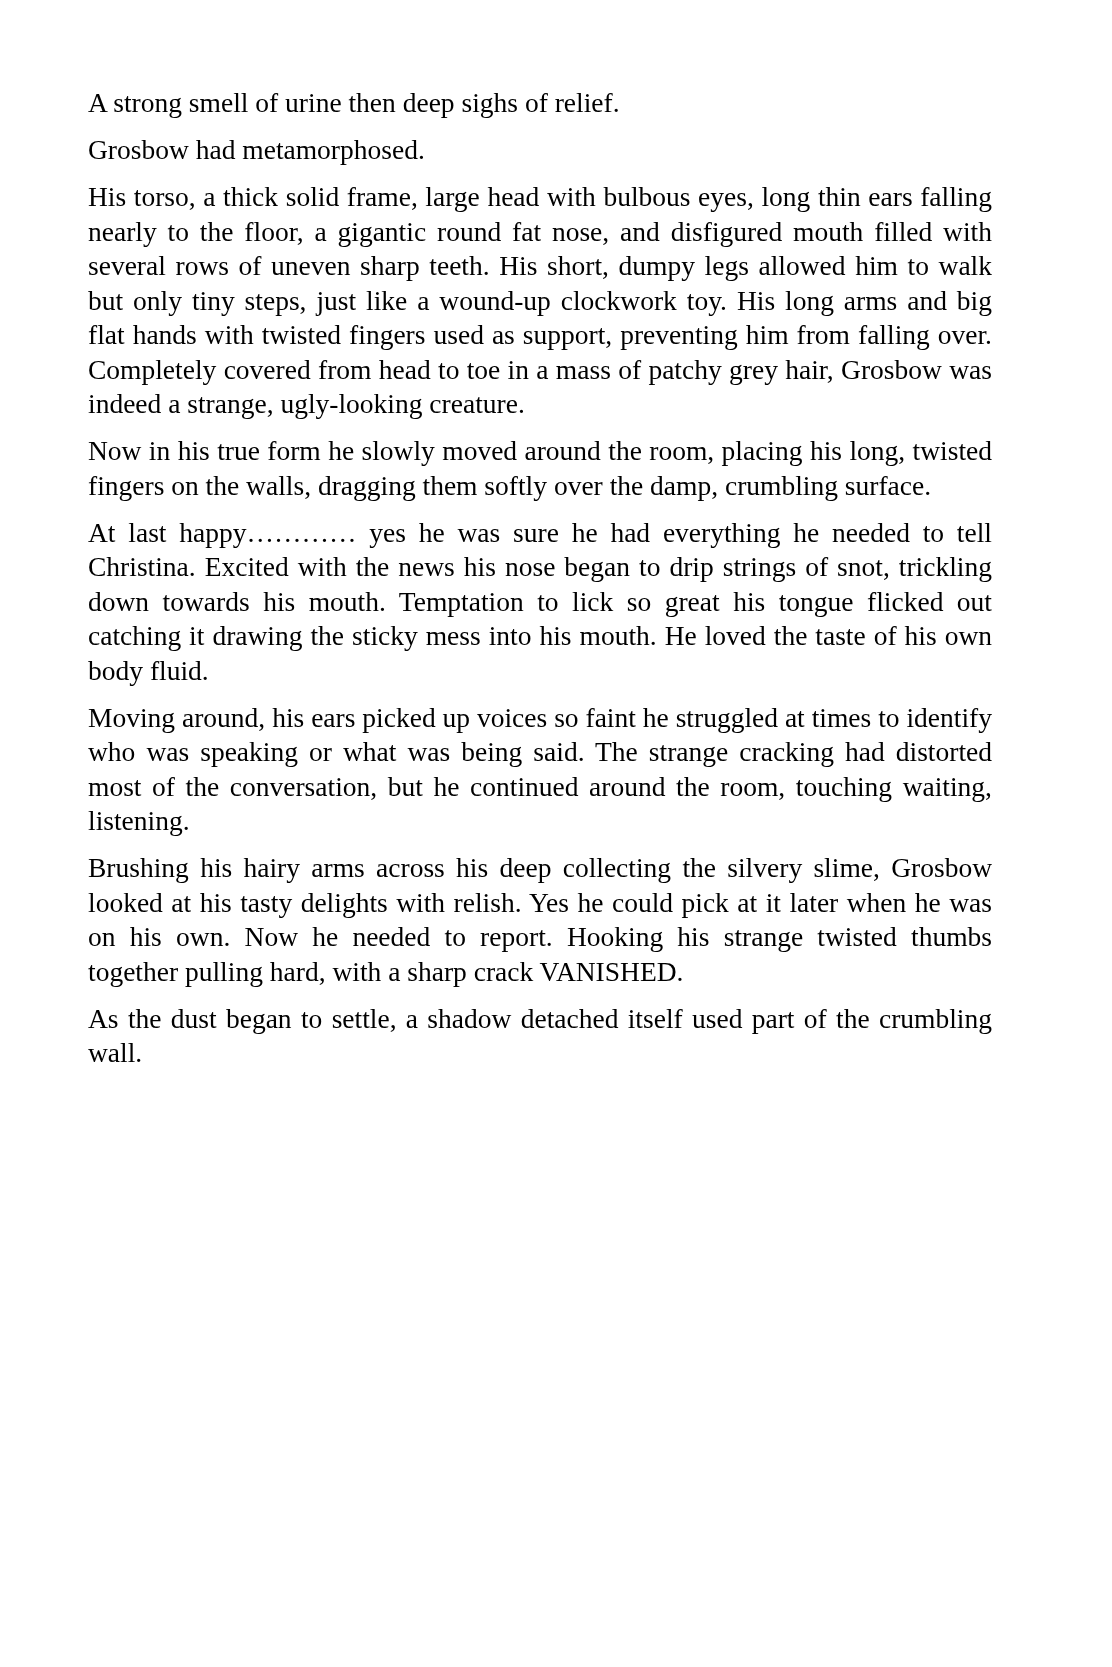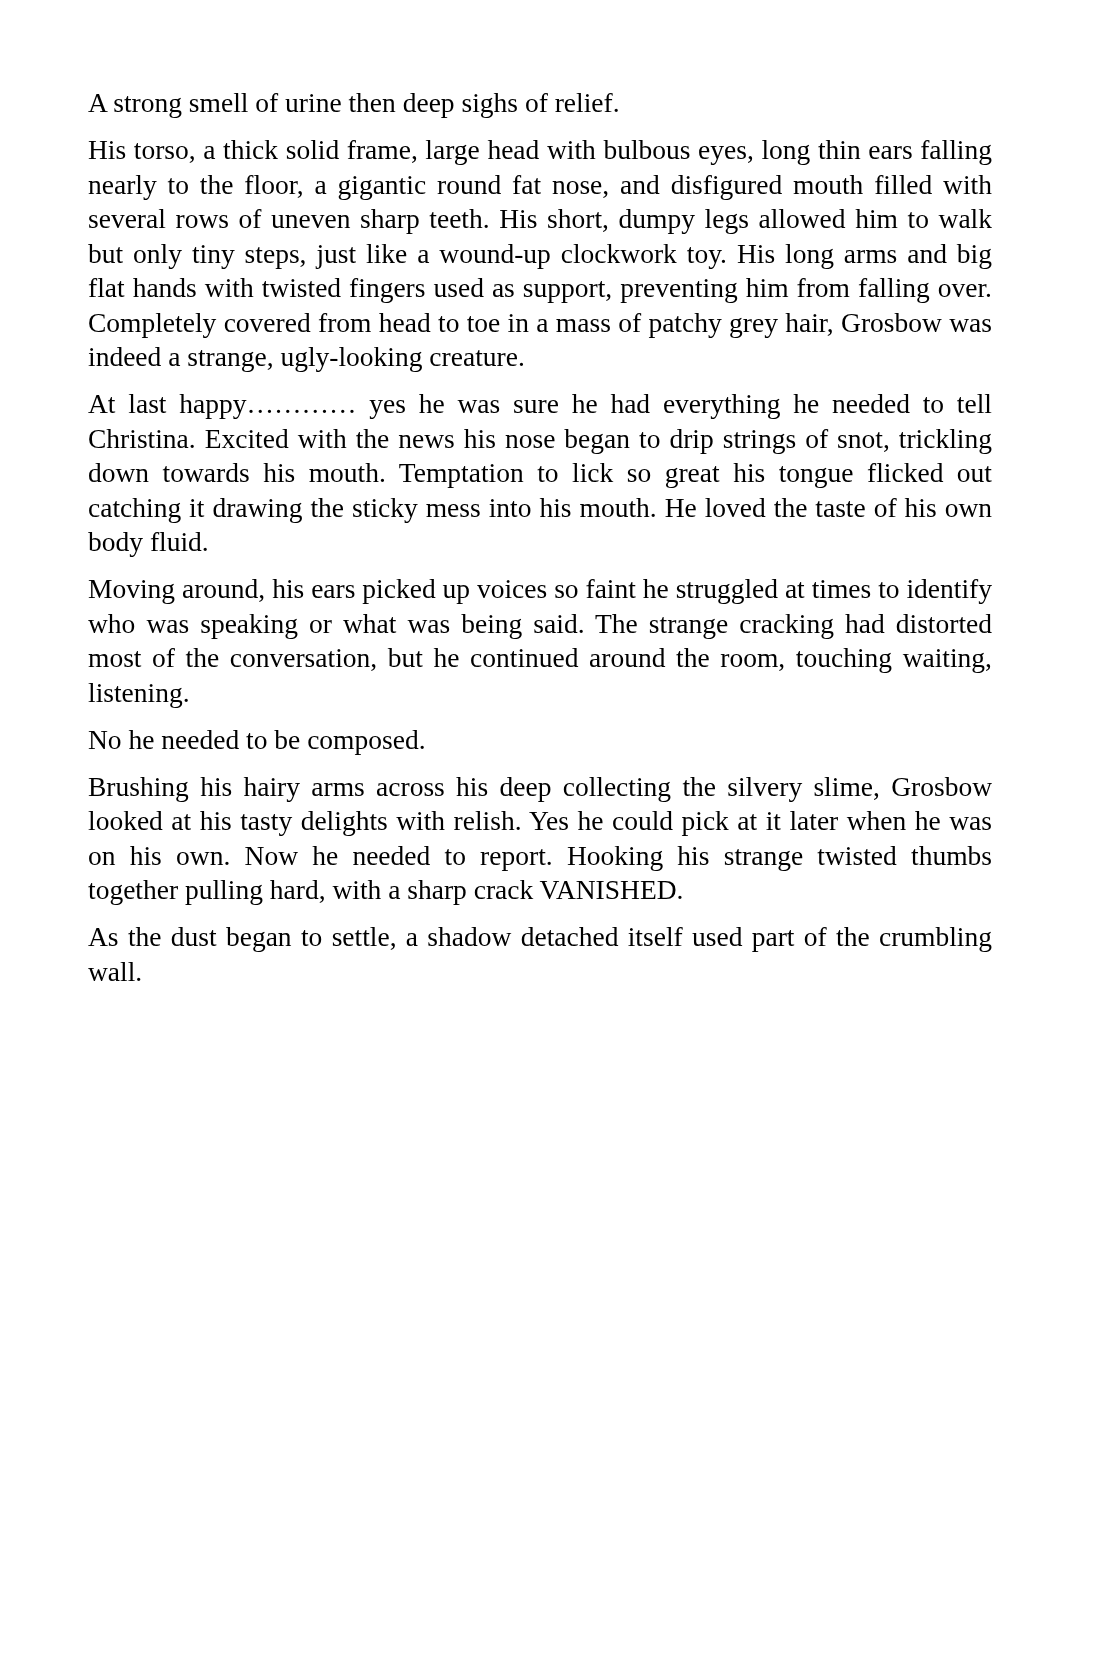--- a/index.html
+++ b/index.html
@@ -35,19 +35,20 @@
   
   .body-text {
     hyphens: none;
   }
 </style>
 </head>
 <body>
 
 <div class="page">
   <p class="body-text">A strong smell of urine then deep sighs of relief.</p>
+  <p class="body-text">Grosbow had metamorphosed.</p>
   <p class="body-text">His torso, a thick solid frame, large head with bulbous eyes, long thin ears falling nearly to the floor, a gigantic round fat nose, and disfigured mouth filled with several rows of uneven sharp teeth. His short, dumpy legs allowed him to walk but only tiny steps, just like a wound-up clockwork toy. His long arms and big flat hands with twisted fingers used as support, preventing him from falling over. Completely covered from head to toe in a mass of patchy grey hair, Grosbow was indeed a strange, ugly-looking creature.</p>
+  <p class="body-text">Now in his true form he slowly moved around the room, placing his long, twisted fingers on the walls, dragging them softly over the damp, crumbling surface.</p>
   <p class="body-text"> At last happy………… yes he was sure he had everything he needed to tell Christina. Excited with the news his nose began to drip strings of snot, trickling down towards his mouth. Temptation to lick so great his tongue flicked out catching it drawing the sticky mess into his mouth. He loved the taste of his own body fluid.</p>
   <p class="body-text">Moving around, his ears picked up voices so faint he struggled at times to identify who was speaking or what was being said. The strange cracking had distorted most of the conversation, but he continued around the room, touching waiting, listening.</p>
-  <p class="body-text">No he needed to be composed.</p>
   <p class="body-text">Brushing his hairy arms across his deep collecting the silvery slime, Grosbow looked at his tasty delights with relish. Yes he could pick at it later when he was on his own. Now he needed to report. Hooking his strange twisted thumbs together pulling hard, with a sharp crack VANISHED.</p>
   <p class="body-text">As the dust began to settle, a shadow detached itself used part of the crumbling wall.</p>
 </div>
 
 </body></html>

